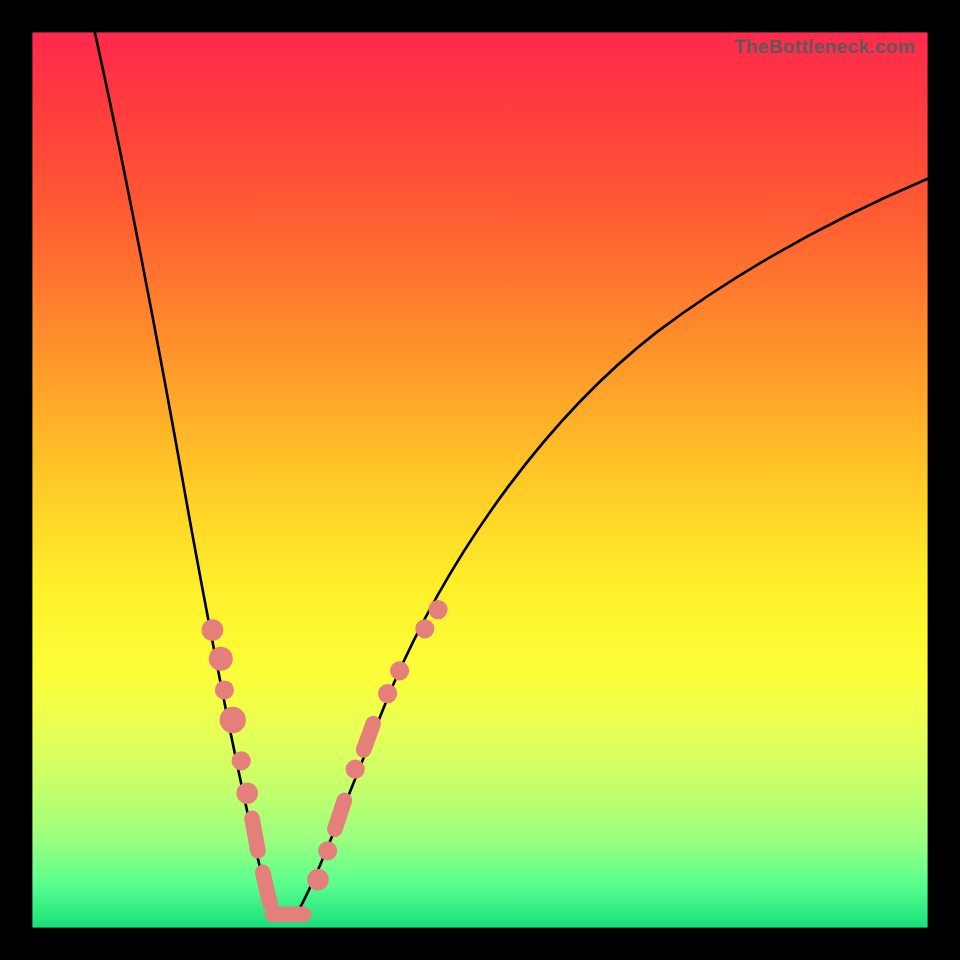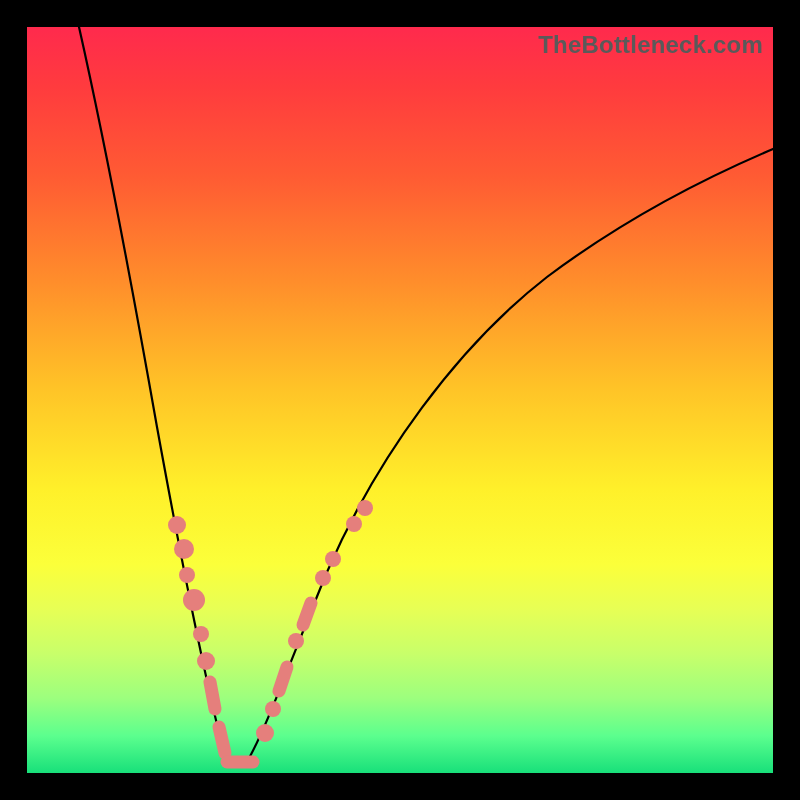--- a/index.html
+++ b/index.html
@@ -35,21 +35,21 @@
       #c8ff6a 84%,
       #9cff7e 90%,
       #5cff8e 95%,
       #18e07a 100%
     );
   }
   .watermark {
     position: absolute;
     top: 4px;
     right: 10px;
-    font-size: 24px;
+    font-size: 16px;
     font-weight: 600;
     color: #5a5a5a;
     letter-spacing: 0.2px;
     font-family: Arial, Helvetica, sans-serif;
   }
   svg.overlay {
     position: absolute;
     left: 0;
     top: 0;
     width: 746px;

